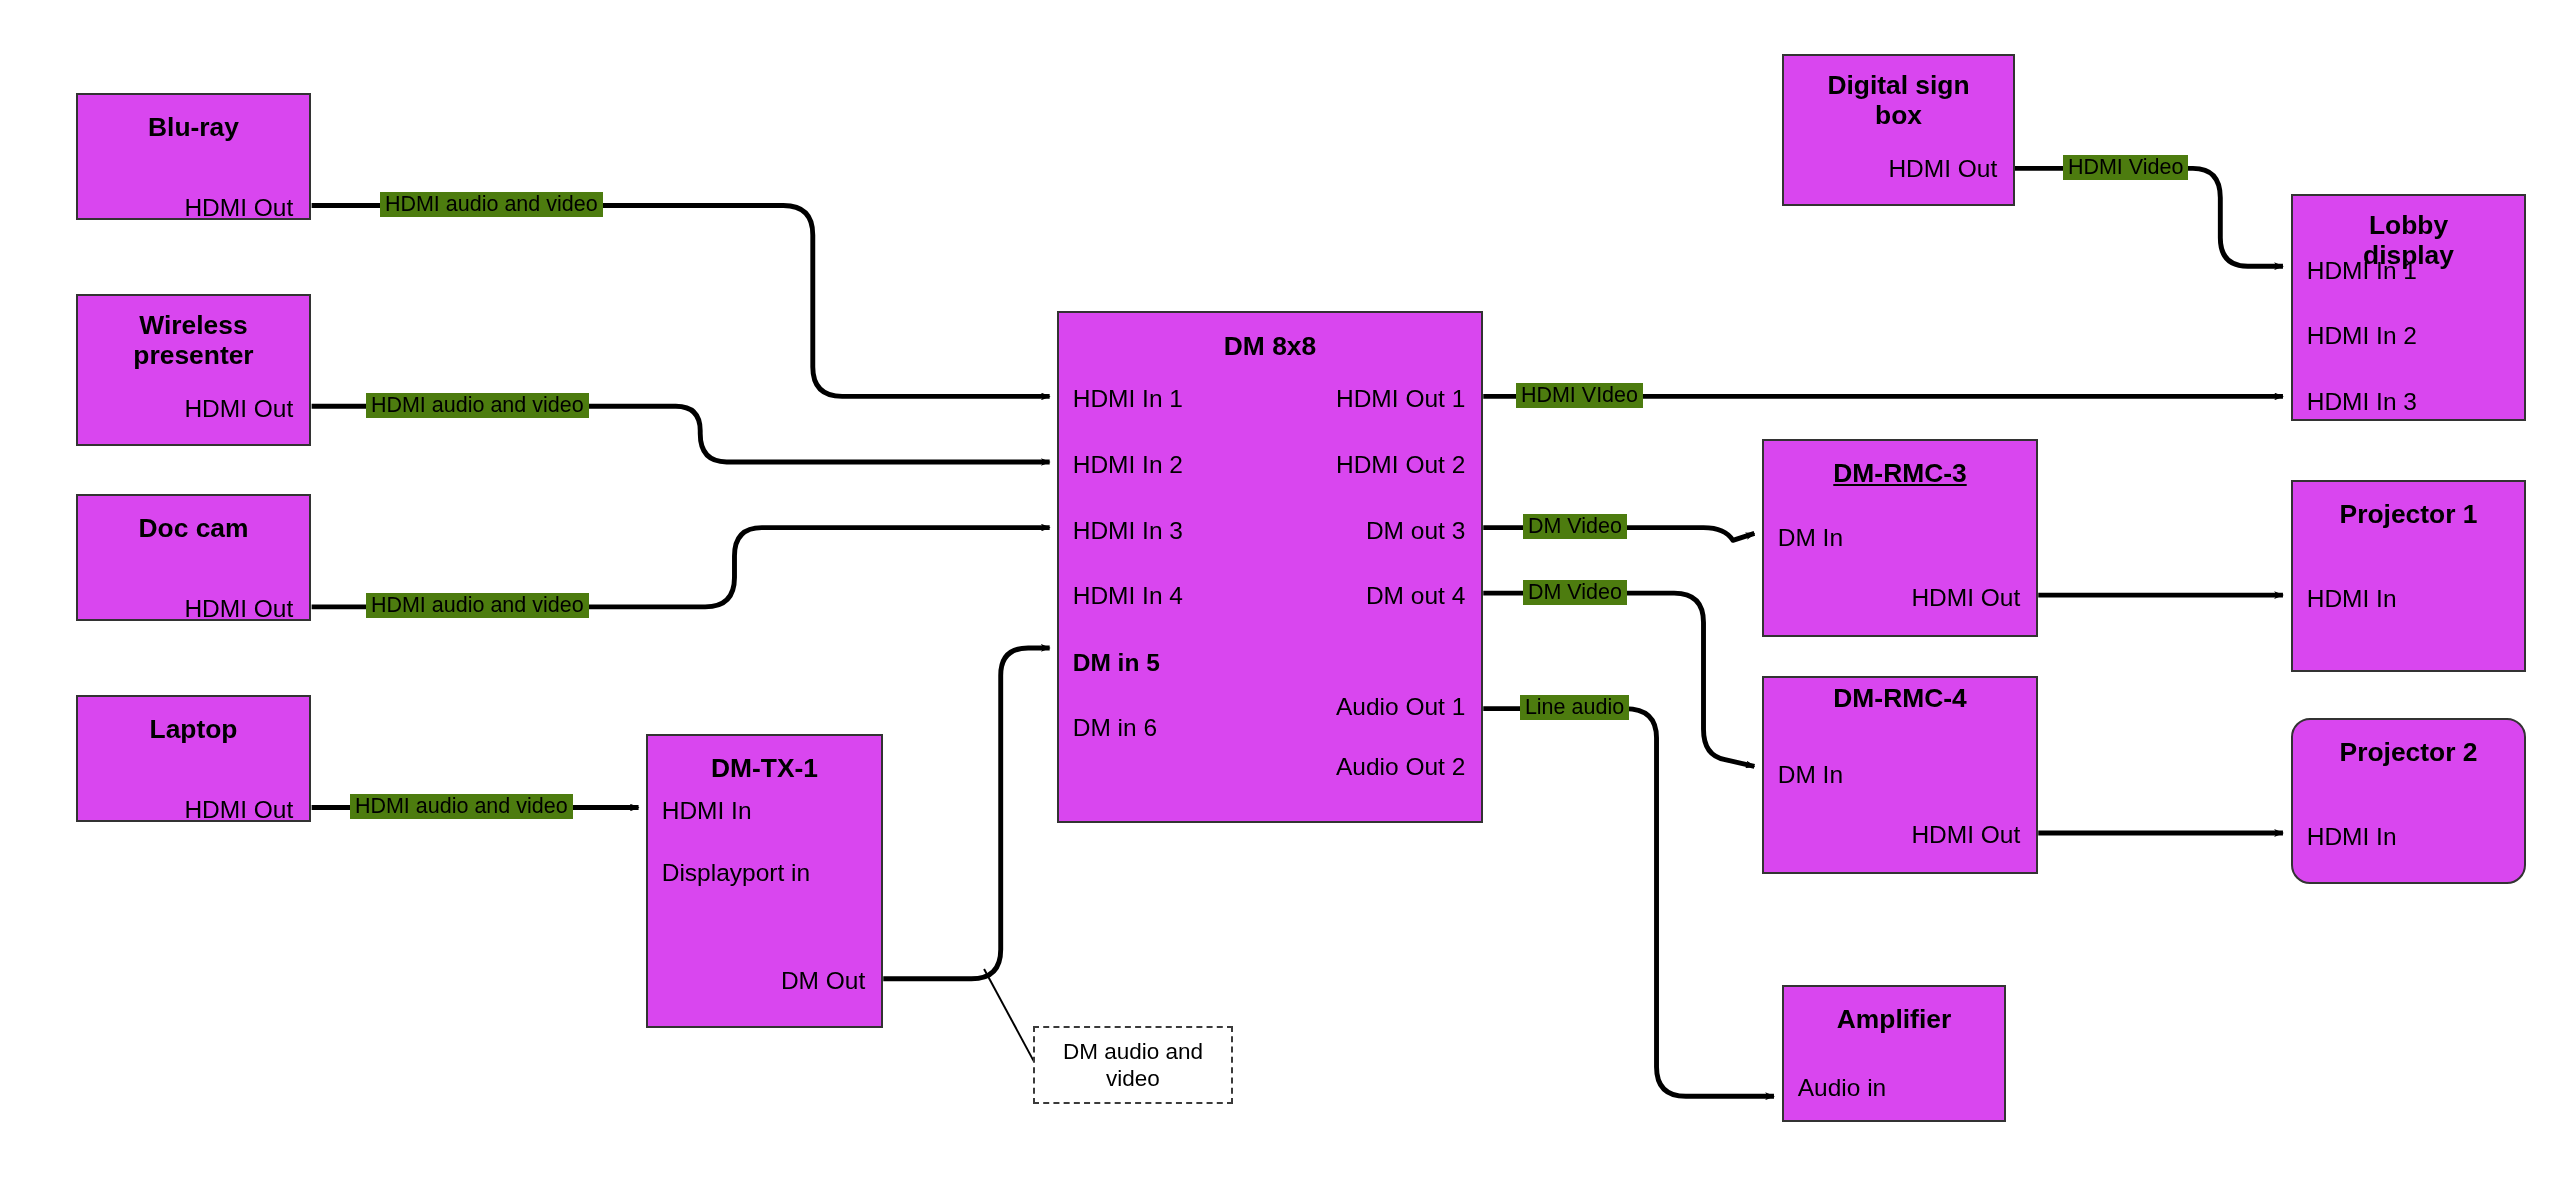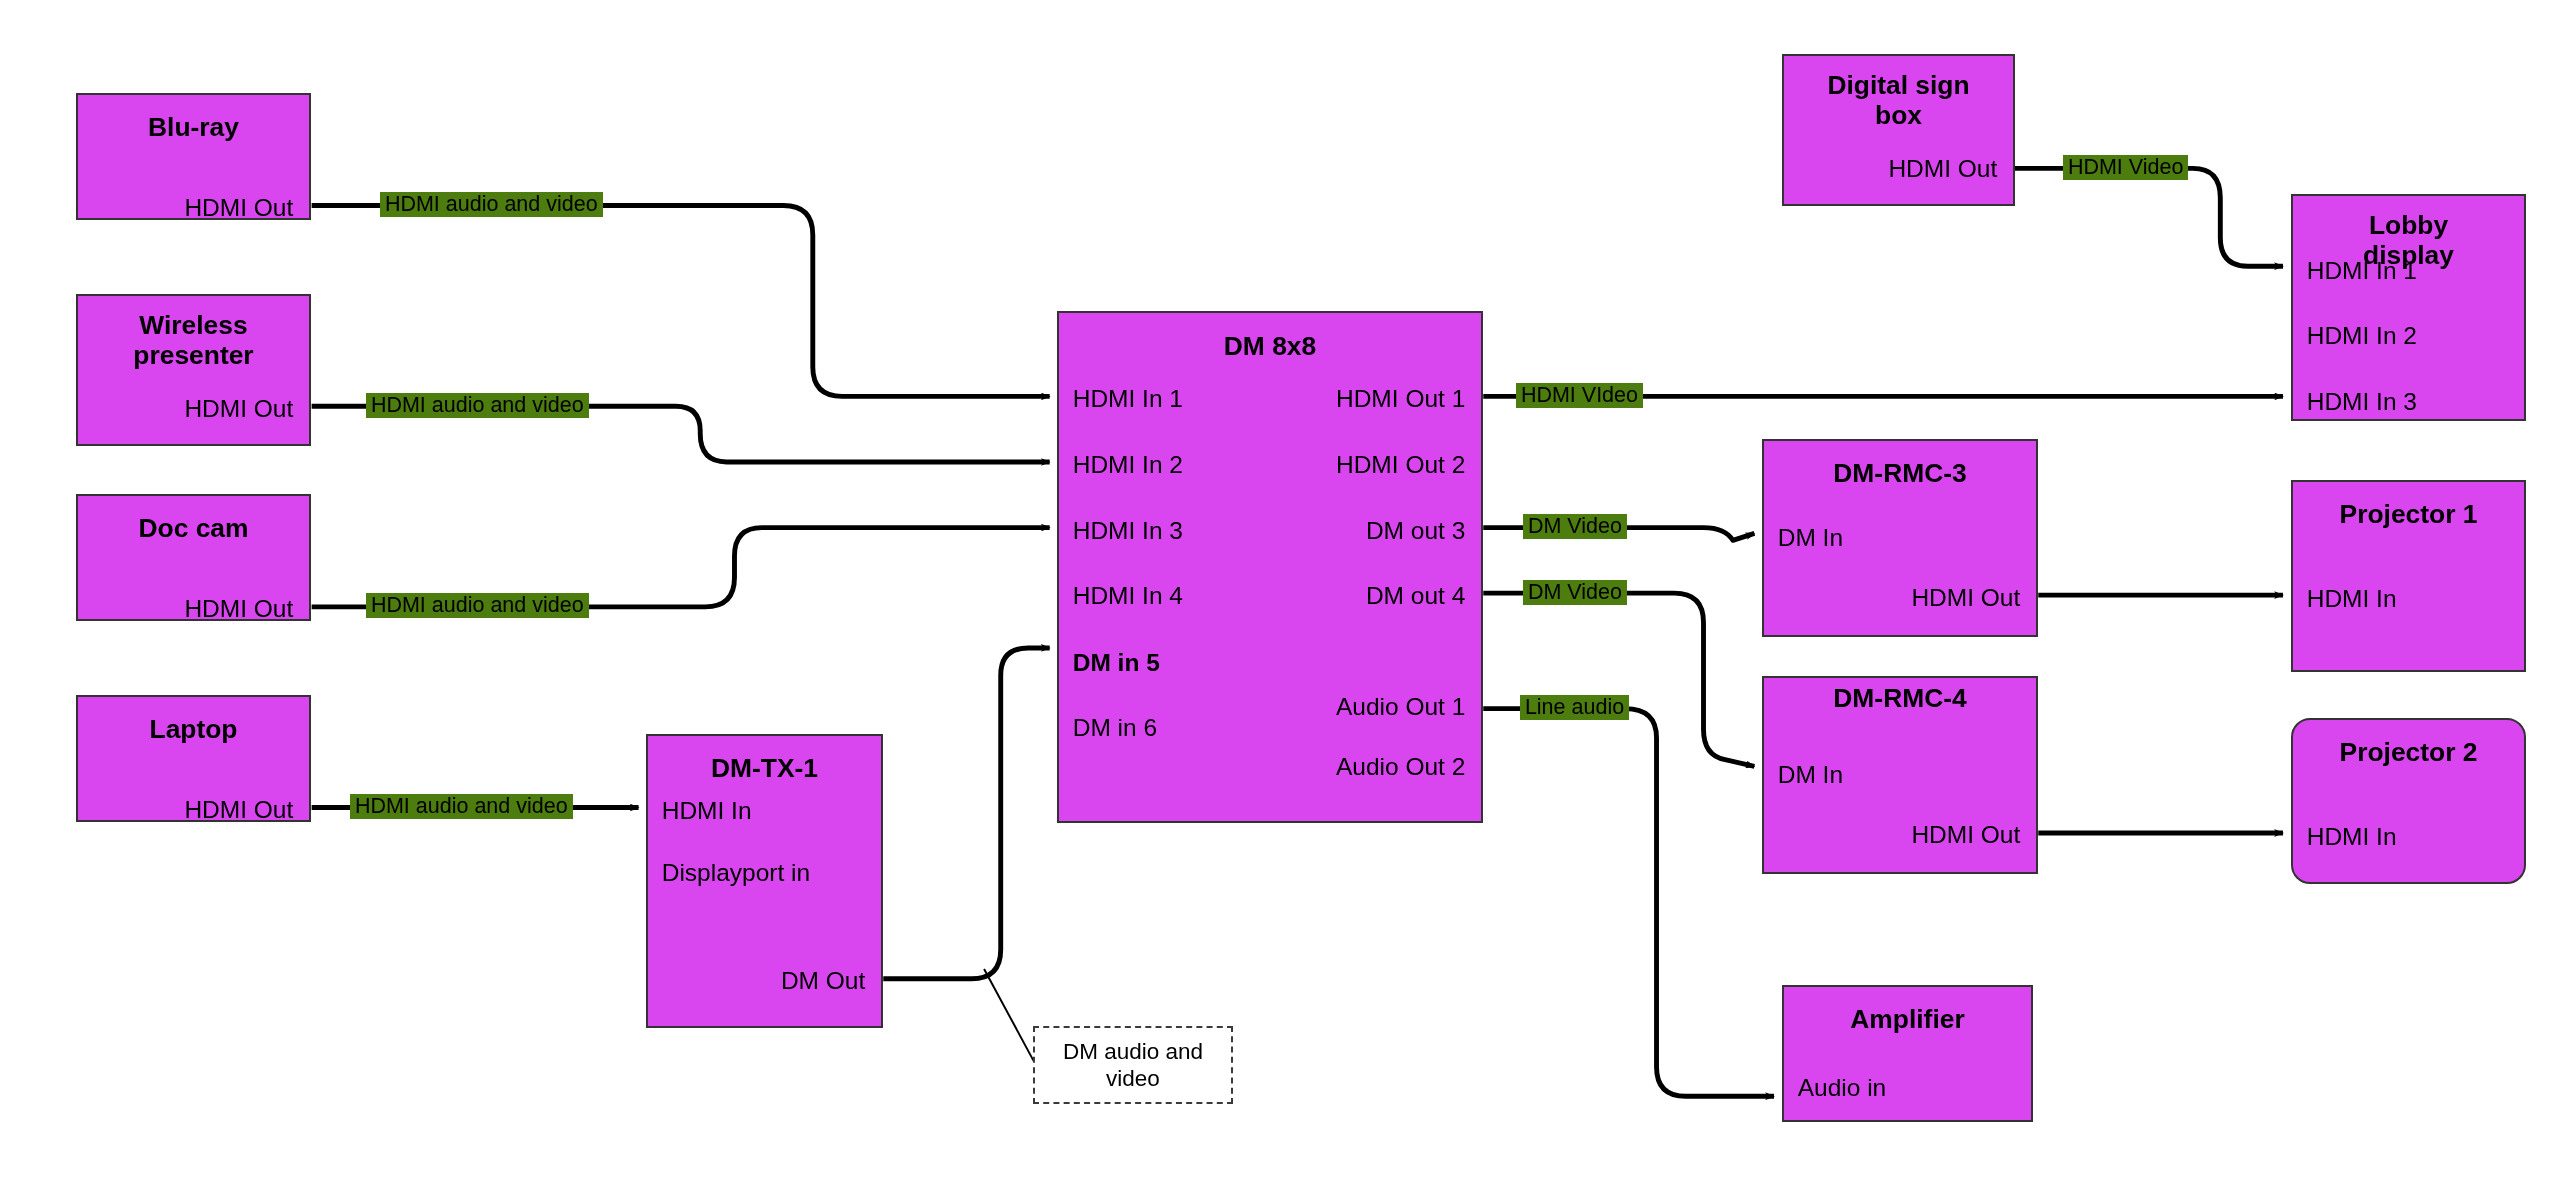--- a/index.html
+++ b/index.html
@@ -166,42 +166,42 @@
 
   <div class="node" style="left:2291px; top:194px; width:235px; height:227px;">
     <div class="title" style="margin-top:13.7px;">Lobby
 display</div>
     <div class="port left" style="top:61px;">HDMI In 1</div>
     <div class="port left" style="top:126px;">HDMI In 2</div>
     <div class="port left" style="top:192px;">HDMI In 3</div>
   </div>
 
   <div class="node" style="left:1762px; top:439px; width:276px; height:198px;">
-    <div class="title" style="margin-top:16.6px;">DM-RMC-3</div>
+    <div class="title" style="margin-top:16.6px;text-decoration:underline;">DM-RMC-3</div>
     <div class="port left" style="top:83px;">DM In</div>
     <div class="port right" style="top:143px;">HDMI Out</div>
   </div>
 
   <div class="node" style="left:1762px; top:676px; width:276px; height:198px;">
     <div class="title" style="margin-top:5px;">DM-RMC-4</div>
     <div class="port left" style="top:83px;">DM In</div>
     <div class="port right" style="top:143px;">HDMI Out</div>
   </div>
 
   <div class="node" style="left:2291px; top:480px; width:235px; height:192px;">
     <div class="title" style="margin-top:16.6px;">Projector 1</div>
     <div class="port left" style="top:103px;">HDMI In</div>
   </div>
 
   <div class="node" style="left:2291px; top:718px; width:235px; height:166px;border-radius:19px;">
     <div class="title" style="margin-top:16.6px;">Projector 2</div>
     <div class="port left" style="top:103px;">HDMI In</div>
   </div>
 
-  <div class="node" style="left:1782px; top:985px; width:251px; height:137px;">
+  <div class="node" style="left:1782px; top:985px; width:224px; height:137px;">
     <div class="title" style="margin-top:16.6px;">Amplifier</div>
     <div class="port left" style="top:87px;">Audio in</div>
   </div>
 
   <div class="callout" style="left:1033px; top:1026px; width:200px; height:78px;">
     <span>DM audio and video</span>
   </div>
 
   <div class="wlabel" style="left:380px; top:192px;">HDMI audio and video</div>
   <div class="wlabel" style="left:366px; top:393px;">HDMI audio and video</div>

